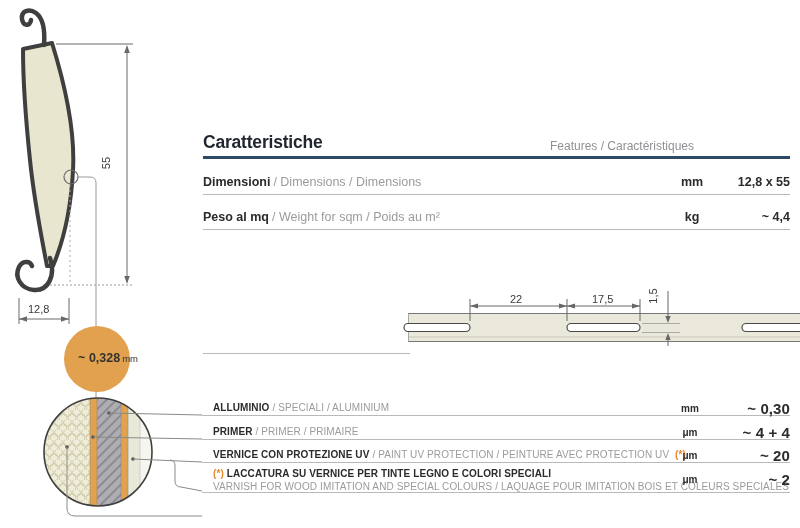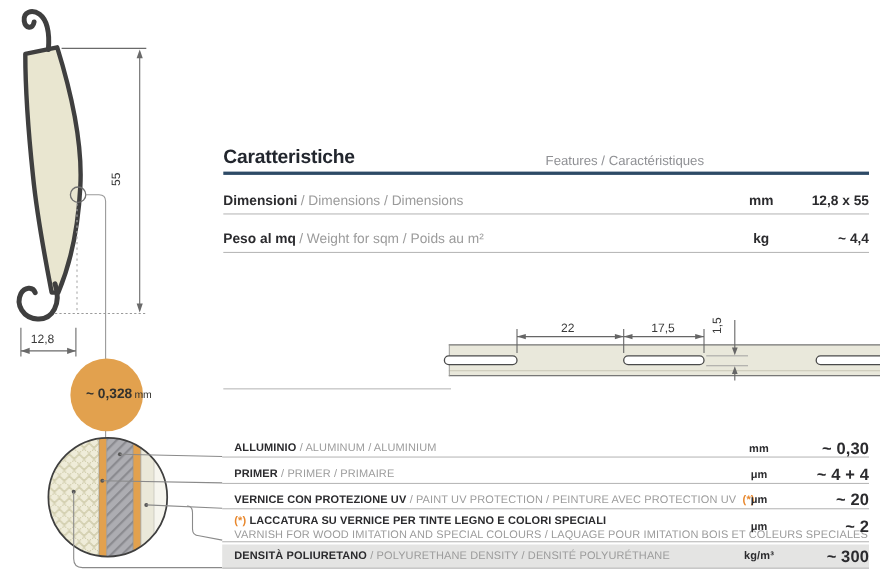--- a/index.html
+++ b/index.html
@@ -1,21 +1,21 @@
 <!DOCTYPE html>
 <html><head>
 <meta charset="utf-8">
 <style>
   html,body{margin:0;padding:0;background:#fff;}
   #page{position:relative;width:800px;height:528px;background:#fff;overflow:hidden;
         font-family:"Liberation Sans",sans-serif;color:#2b2b2e;}
   .abs{position:absolute;}
   
   .title{left:203px;top:132px;font-size:17.5px;font-weight:700;color:#22262e;letter-spacing:-0.2px;}
-  .subtitle{left:496px;top:139px;width:300px;text-align:left;font-size:12px;color:#8f9094;}
+  .subtitle{left:472px;top:139px;width:300px;text-align:center;font-size:12px;color:#8f9094;}
   .navyrule{left:203px;top:156px;width:587px;height:3px;background:#2d4a66;}
   
   .srow{left:203px;width:587px;height:23px;border-bottom:1px solid #b9b9b9;
         font-size:12.5px;line-height:23px;white-space:nowrap;}
   .srow .lbl{font-weight:700;color:#2b2b2e;}
   .srow .sec{color:#9b9b9b;margin-left:3px;}
   .srow .unit{position:absolute;left:462px;width:54px;text-align:center;font-weight:700;}
   .srow .val{position:absolute;right:0;top:0;font-weight:700;}
   
   .asolabel{left:203px;top:337px;height:16px;font-size:12.5px;line-height:16px;white-space:nowrap;}
@@ -168,21 +168,21 @@
     <span class="val">12,8 x 55</span>
   </div>
   <div class="abs srow" style="top:206px">
     <span class="lbl">Peso al mq</span><span class="sec">/ Weight for sqm / Poids au m²</span>
     <span class="unit">kg</span>
     <span class="val">~ 4,4</span>
   </div>
   <div class="abs asoline"></div>
 
   <div class="abs lrow" style="top:400px;height:15px;line-height:15px">
-    <span class="pad lbl">ALLUMINIO</span><span class="sec">/ ALUMINUM / ALUMINIUM</span>
+    <span class="pad lbl">ALLUMINIO</span><span class="sec">/ SPECIALI / ALUMINIUM</span>
     <span class="unit">mm</span>
     <span class="val">~ 0,30</span>
   </div>
   <div class="abs lrow" style="top:424px;height:15px;line-height:15px">
     <span class="pad lbl">PRIMER</span><span class="sec">/ PRIMER / PRIMAIRE</span>
     <span class="unit">μm</span>
     <span class="val">~ 4 + 4</span>
   </div>
   <div class="abs lrow" style="top:447px;height:15px;line-height:15px">
     <span class="pad lbl">VERNICE CON PROTEZIONE UV</span><span class="sec">/ PAINT UV PROTECTION / PEINTURE AVEC PROTECTION UV</span>
@@ -192,19 +192,14 @@
   </div>
   <div class="abs lrow" style="top:466px;height:26px">
     <div class="pad" style="line-height:13px;padding-top:1px">
       <span class="ast">(*)</span>
       <span class="lbl">LACCATURA SU VERNICE PER TINTE LEGNO E COLORI SPECIALI</span><br>
       <span class="sec" style="margin-left:0">VARNISH FOR WOOD IMITATION AND SPECIAL COLOURS / LAQUAGE POUR IMITATION BOIS ET COLEURS SPECIALES</span>
     </div>
     <span class="unit">μm</span>
     <span class="val">~ 2</span>
   </div>
-  <div class="abs lrow hl" style="top:495px;height:21px;line-height:21px">
-    <span class="pad lbl">DENSITÀ POLIURETANO</span><span class="sec">/ POLYURETHANE DENSITY / DENSITÉ POLYURÉTHANE</span>
-    <span class="unit">kg/m³</span>
-    <span class="val">~ 300</span>
-  </div>
 
 </div>
 
 </body></html>

